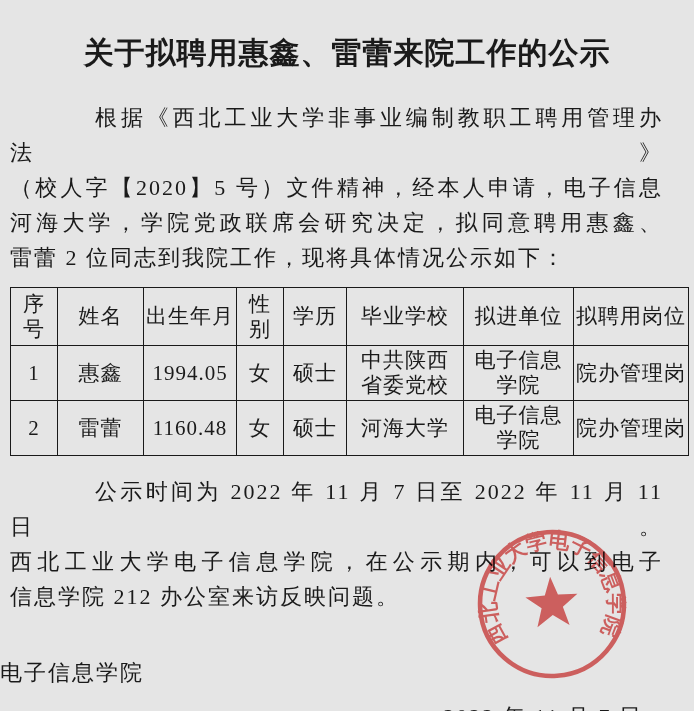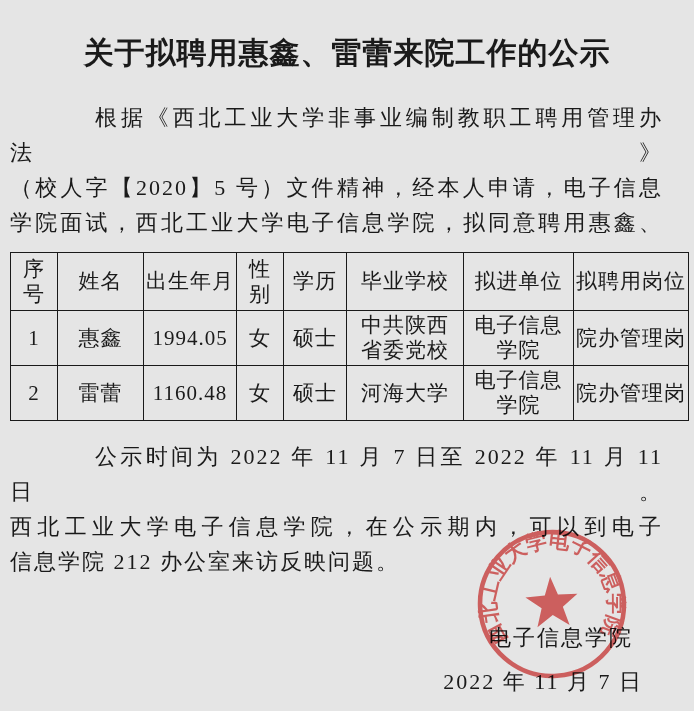--- a/index.html
+++ b/index.html
@@ -50,21 +50,21 @@
     letter-spacing:1px;
   }
   table.info tr.hdr{height:58px;}
   table.info tr.r1{height:49px;}
   table.info tr.r2{height:51px;}
   .sig{
     margin-top:44px;
     font-size:22px;
     letter-spacing:2px;
   }
-  .sig .org{text-align:right;padding-right:61px;}
+  .sig .org{padding-right:61px;}
   .sig .date{text-align:right;padding-right:51px;margin-top:14px;}
   .seal{
     position:absolute;
     left:476px;top:528px;
     width:152px;height:152px;
     mix-blend-mode:multiply;
     opacity:0.85;
     pointer-events:none;
   }
   .seal svg{transform:rotate(-4deg);}
@@ -80,21 +80,22 @@
 </head>
 <body>
 
 <div class="doc">
 
   <h1 class="title">关于拟聘用惠鑫、雷蕾来院工作的公示</h1>
 
   <div class="para para1">
     <span class="line indent stretch">根据《西北工业大学非事业编制教职工聘用管理办法》</span>
     <span class="line stretch">（校人字【2020】5 号）文件精神，经本人申请，电子信息</span>
-    <span class="line stretch">学院面试，西北工业大学电子信息学院，拟同意聘用惠鑫、</span>
+    <span class="line stretch">河海大学，学院党政联席会研究决定，拟同意聘用惠鑫、</span>
+    <span class="line">雷蕾 2 位同志到我院工作，现将具体情况公示如下：</span>
   </div>
 
   <table class="info">
     <colgroup>
       <col style="width:47px">
         <col style="width:86px">
         <col style="width:93px">
         <col style="width:47px">
       <col style="width:63px">
         <col style="width:117px">

